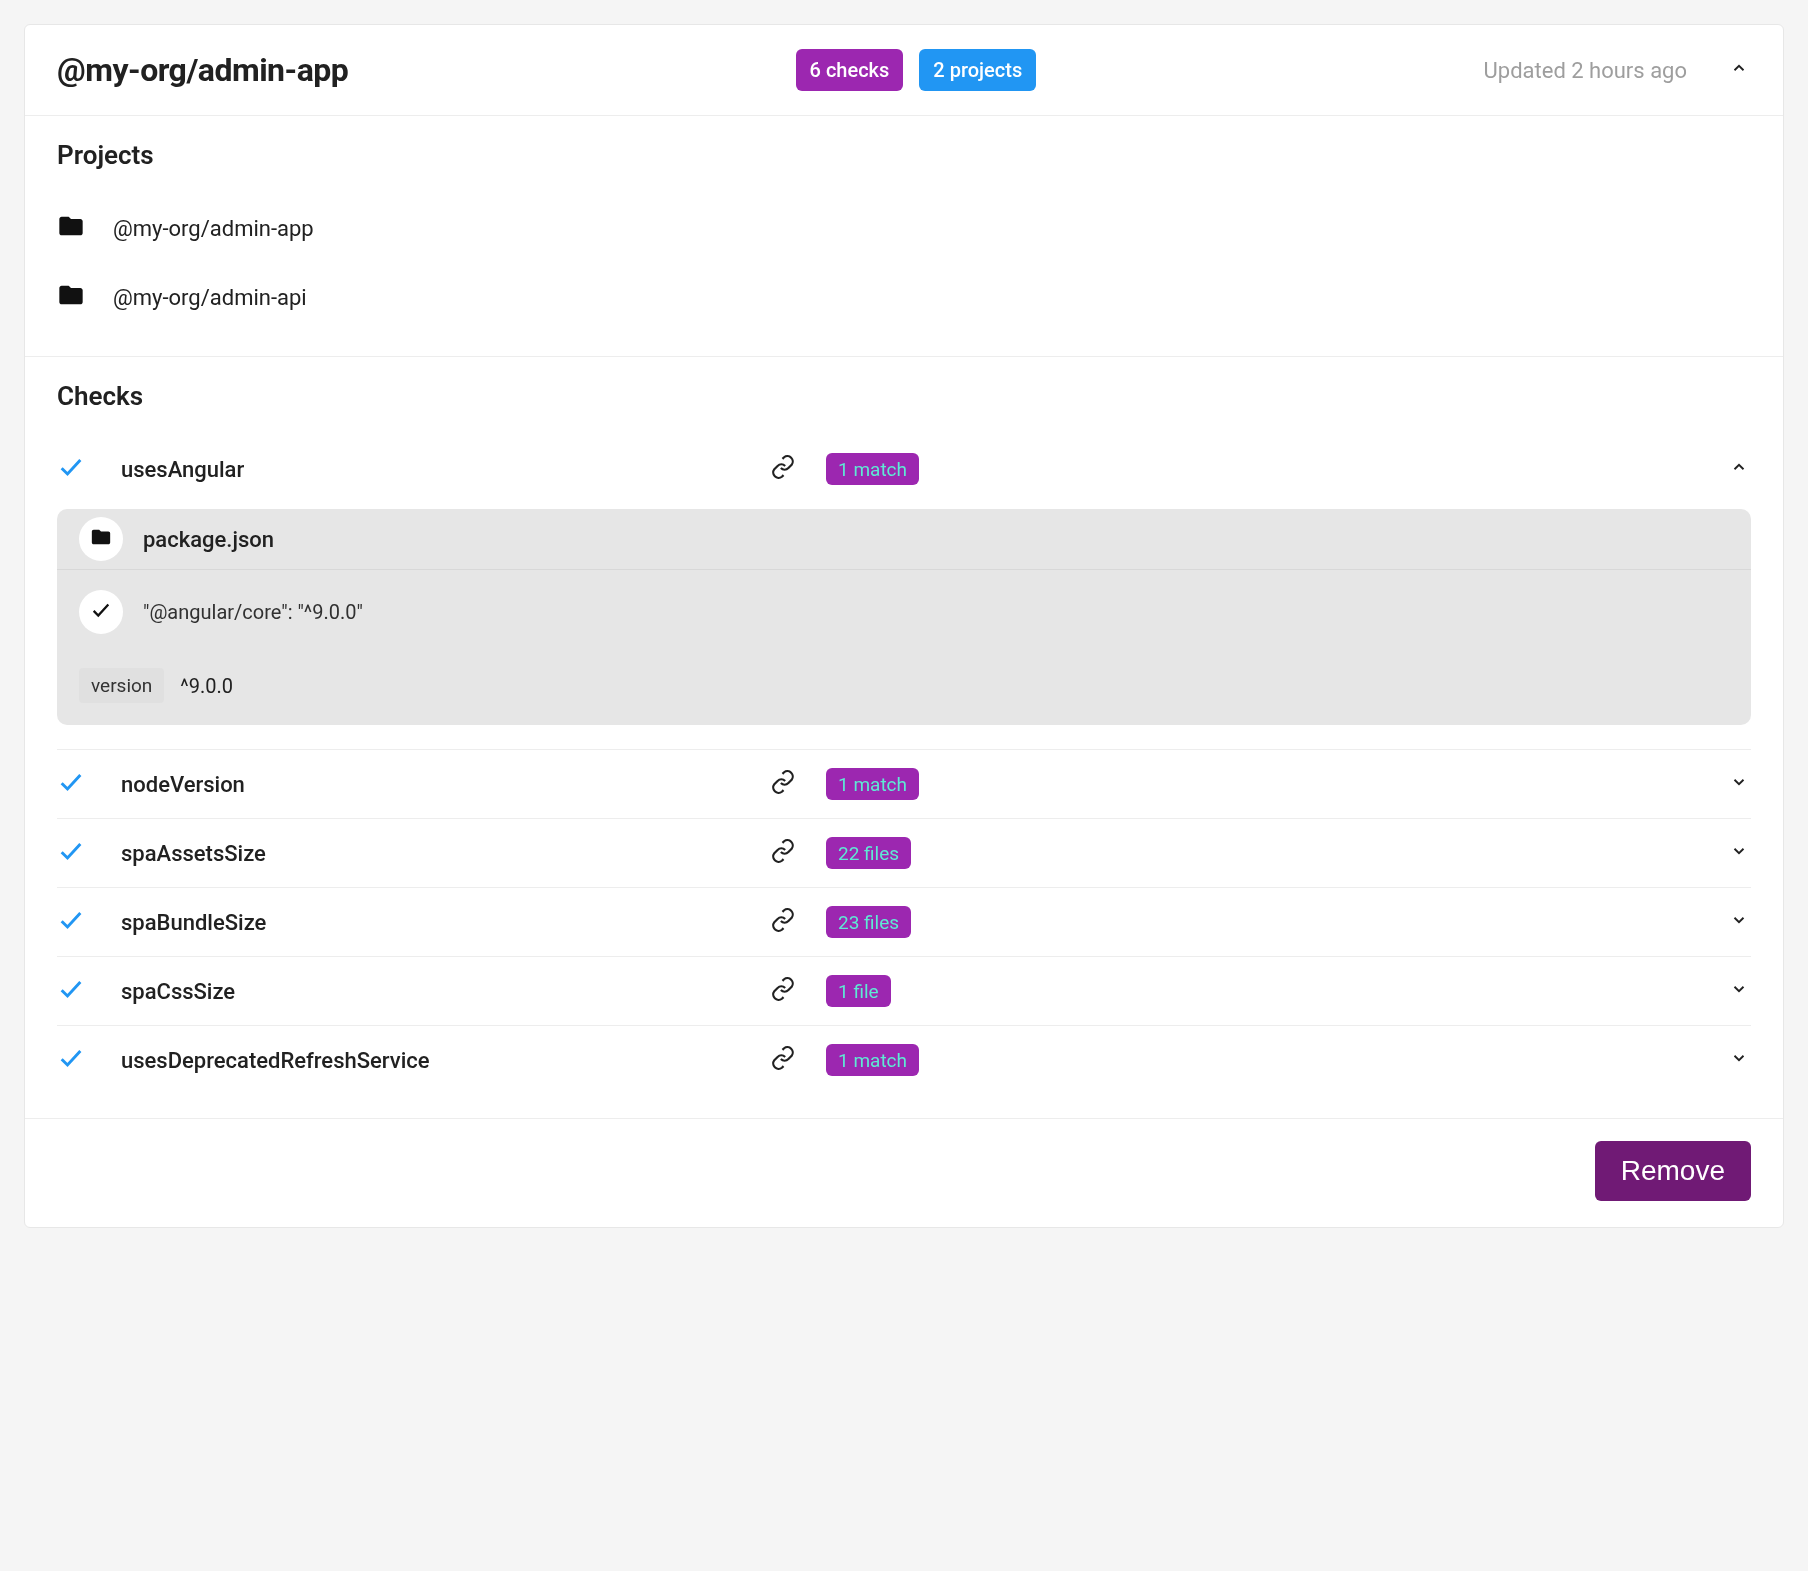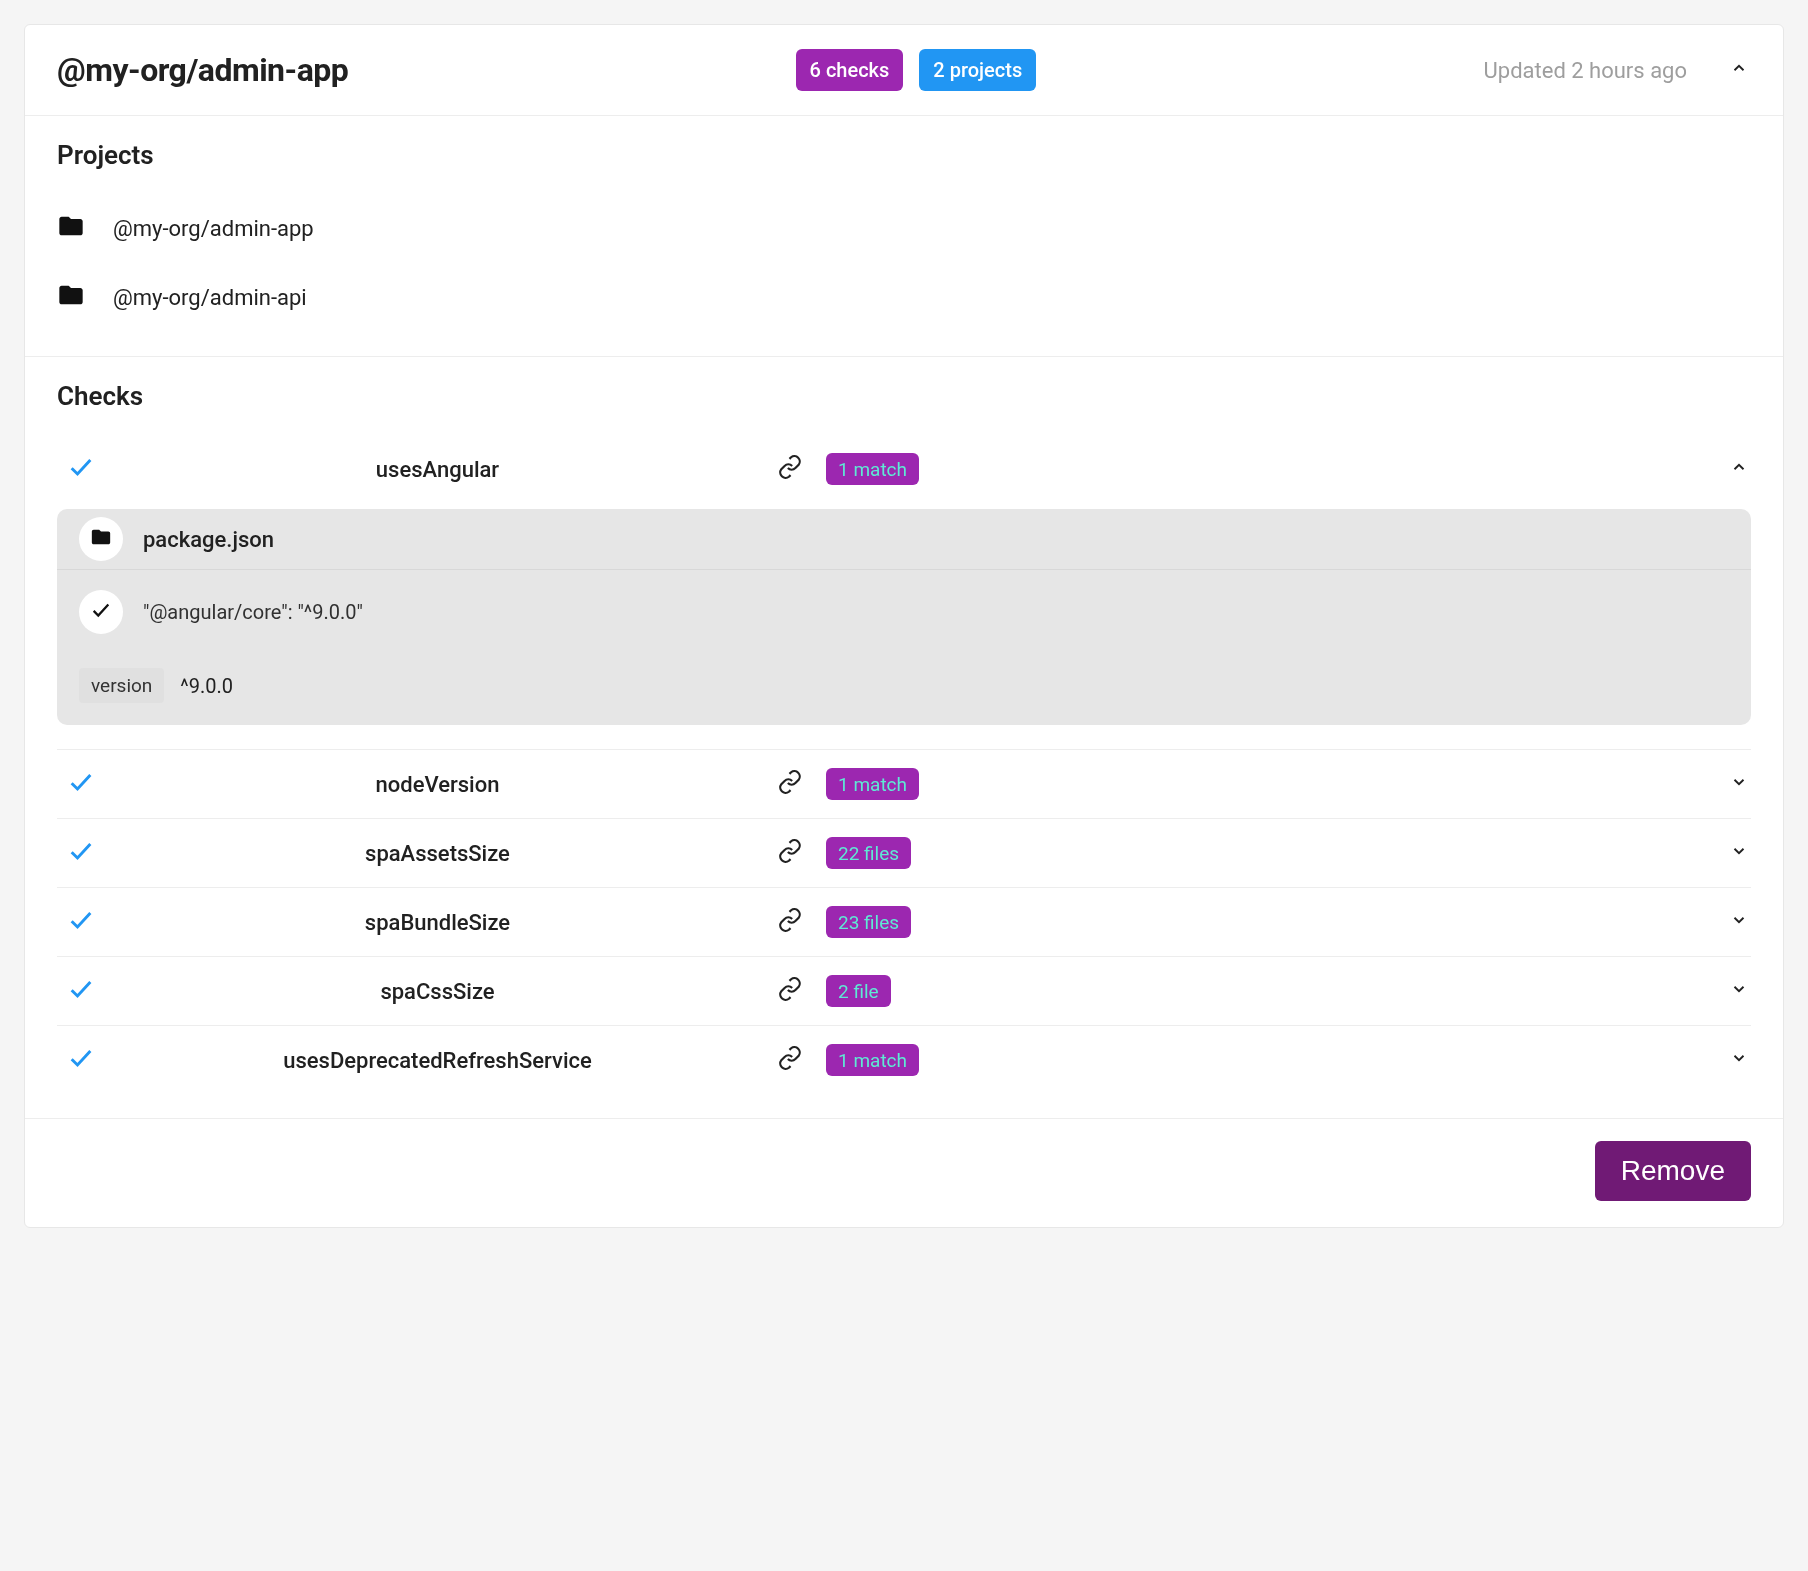--- a/index.html
+++ b/index.html
@@ -79,21 +79,21 @@
   .project-item {
     display: flex;
     align-items: center;
     gap: 28px;
     padding: 18px 0;
     font-size: 22px;
   }
   .folder-icon svg { width: 28px; height: 28px; fill: #111; }
 
   
-  .checks-list { display: flex; flex-direction: column; text-align: center; }
+  .checks-list { display: flex; flex-direction: column; }
   .check-row {
     display: grid;
     grid-template-columns: 48px 1fr 40px 220px 1fr 40px;
     align-items: center;
     padding: 18px 0;
     border-top: 1px solid #ededed;
     gap: 16px;
     cursor: pointer;
   }
   .check-row:first-child { border-top: none; }
@@ -323,21 +323,21 @@
       </div>
 
       <div class="check-row">
         <span class="tick"><svg>
               <use href="#i-check"></use>
             </svg></span>
         <span class="check-name">spaCssSize</span>
         <span class="link-icon"><svg>
               <use href="#i-link"></use>
             </svg></span>
-        <span class="count-pill">2 file</span>
+        <span class="count-pill">1 file</span>
         <span></span>
         <span class="chev row-chev">
           <span><svg>
                 <use href="#i-chev-down"></use>
               </svg></span>
         </span>
       </div>
 
       <div class="check-row">
         <span class="tick"><svg>

